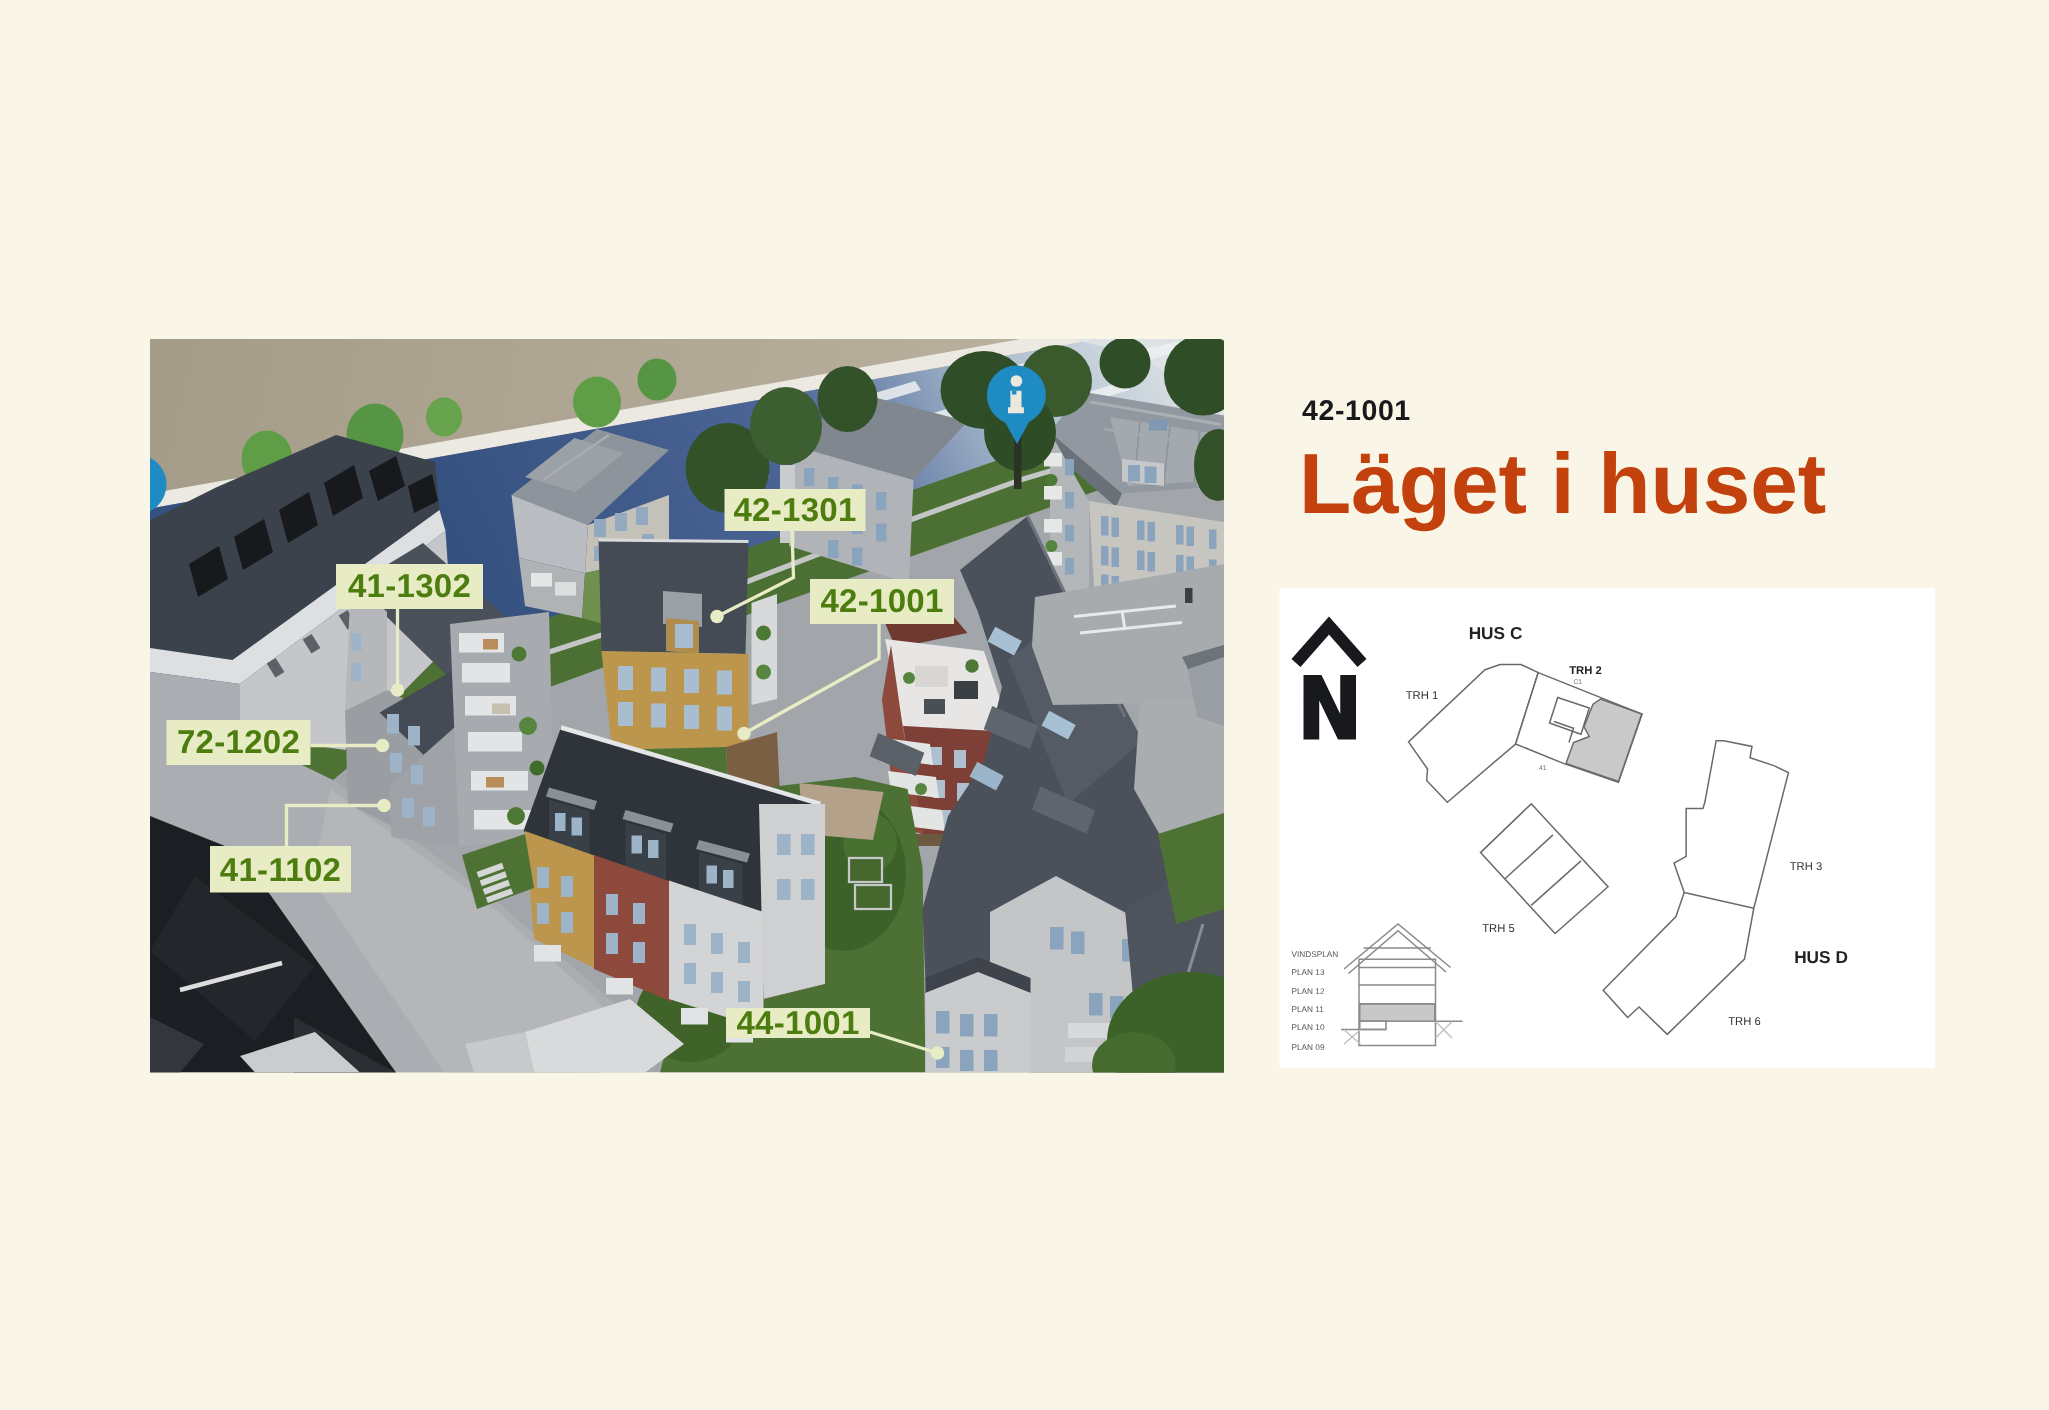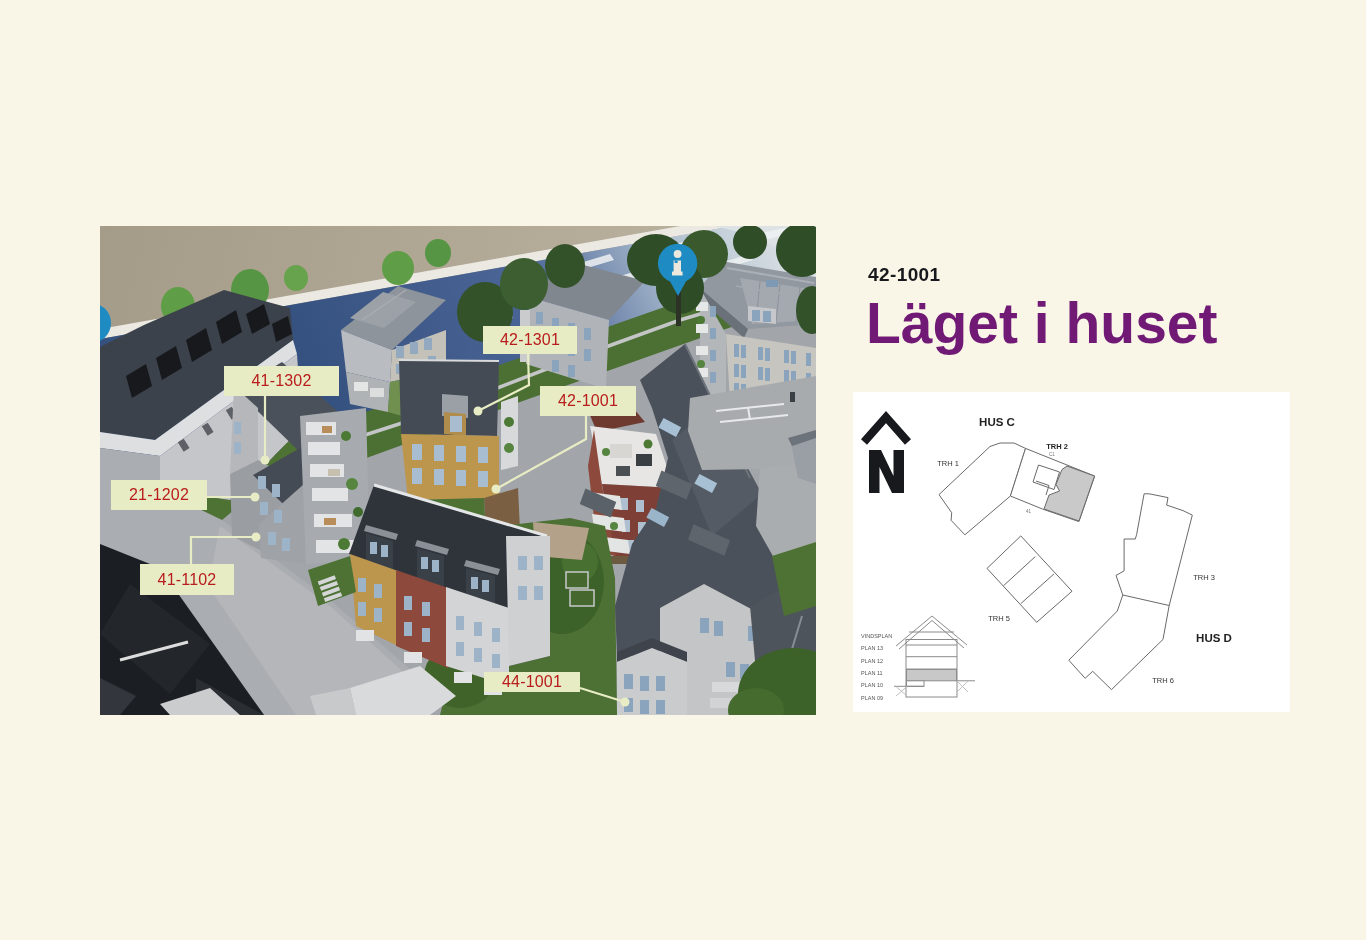--- a/index.html
+++ b/index.html
@@ -1,18 +1,18 @@
 <!DOCTYPE html>
 <html><head>
 <meta charset="utf-8">
 <style>
 html,body{margin:0;padding:0;}
 body{width:1366px;height:940px;background:#faf6e7;font-family:"Liberation Sans",sans-serif;position:relative;overflow:hidden;}
 .abs{position:absolute;}
-.maplabel{background:#e7ecc4;color:#b91c1c;font-size:16px;font-weight:400;display:flex;align-items:center;justify-content:center;letter-spacing:0.2px;}
+.maplabel{background:#e7ecc4;color:#4d7c0f;font-size:22px;font-weight:700;display:flex;align-items:center;justify-content:center;letter-spacing:0.2px;}
 </style>
 </head>
 <body>
 
 <svg class="abs" style="left:100px;top:226px" width="716" height="489" viewBox="0 0 716 489">
 <defs>
 <linearGradient id="wat" x1="690" y1="-10" x2="240" y2="210" gradientUnits="userSpaceOnUse">
 <stop offset="0" stop-color="#e0e4e6"></stop>
 <stop offset="0.25" stop-color="#aebfd0"></stop>
 <stop offset="0.52" stop-color="#4c6697"></stop>
@@ -447,35 +447,35 @@
 <circle cx="165" cy="234" r="4.5"></circle>
 <circle cx="155" cy="271" r="4.5"></circle>
 <circle cx="156" cy="311" r="4.5"></circle>
 <circle cx="378" cy="185" r="4.5"></circle>
 <circle cx="396" cy="263" r="4.5"></circle>
 <circle cx="525" cy="476" r="4.5"></circle>
 </g>
 </g>
 </svg>
 
-<div class="abs maplabel" style="left:224px;top:366px;width:115px;height:30px">41-1302</div>
+<div class="abs maplabel" style="left:224px;top:376px;width:98px;height:30px">41-1302</div>
 
 <div class="abs maplabel" style="left:483px;top:326px;width:94px;height:28px">42-1301</div>
 
 <div class="abs maplabel" style="left:540px;top:386px;width:96px;height:30px">42-1001</div>
 
-<div class="abs maplabel" style="left:111px;top:480px;width:96px;height:30px">21-1202</div>
+<div class="abs maplabel" style="left:111px;top:480px;width:96px;height:30px">72-1202</div>
 
 <div class="abs maplabel" style="left:140px;top:564px;width:94px;height:31px">41-1102</div>
 
 <div class="abs maplabel" style="left:484px;top:672px;width:96px;height:20px">44-1001</div>
 
 <div class="abs" style="left:868px;top:264px;font-size:19px;font-weight:700;color:#17191d;letter-spacing:0.4px">42-1001</div>
 
-<div class="abs" style="left:866px;top:290px;font-size:57px;font-weight:700;color:#701a75;letter-spacing:0px">Läget i huset</div>
+<div class="abs" style="left:866px;top:290px;font-size:57px;font-weight:700;color:#c2410c;letter-spacing:0px">Läget i huset</div>
 
 <div class="abs" style="left:853px;top:392px;width:437px;height:320px;background:#ffffff"></div>
 <svg class="abs" style="left:853px;top:392px" width="437" height="320" viewBox="0 0 437 320">
 <g id="plan">
 
 <polyline points="11,50 33,25 55,50" fill="none" stroke="#17191c" stroke-width="8"></polyline>
 
 <path d="M16,101 L16,58 L28,58 L40.5,84 L40.5,58 L51,58 L51,101 L39,101 L26.5,75 L26.5,101 Z" fill="#17191c"></path>
 
 <text x="144" y="34" font-size="11.5" font-weight="700" fill="#222" text-anchor="middle">HUS C</text>

